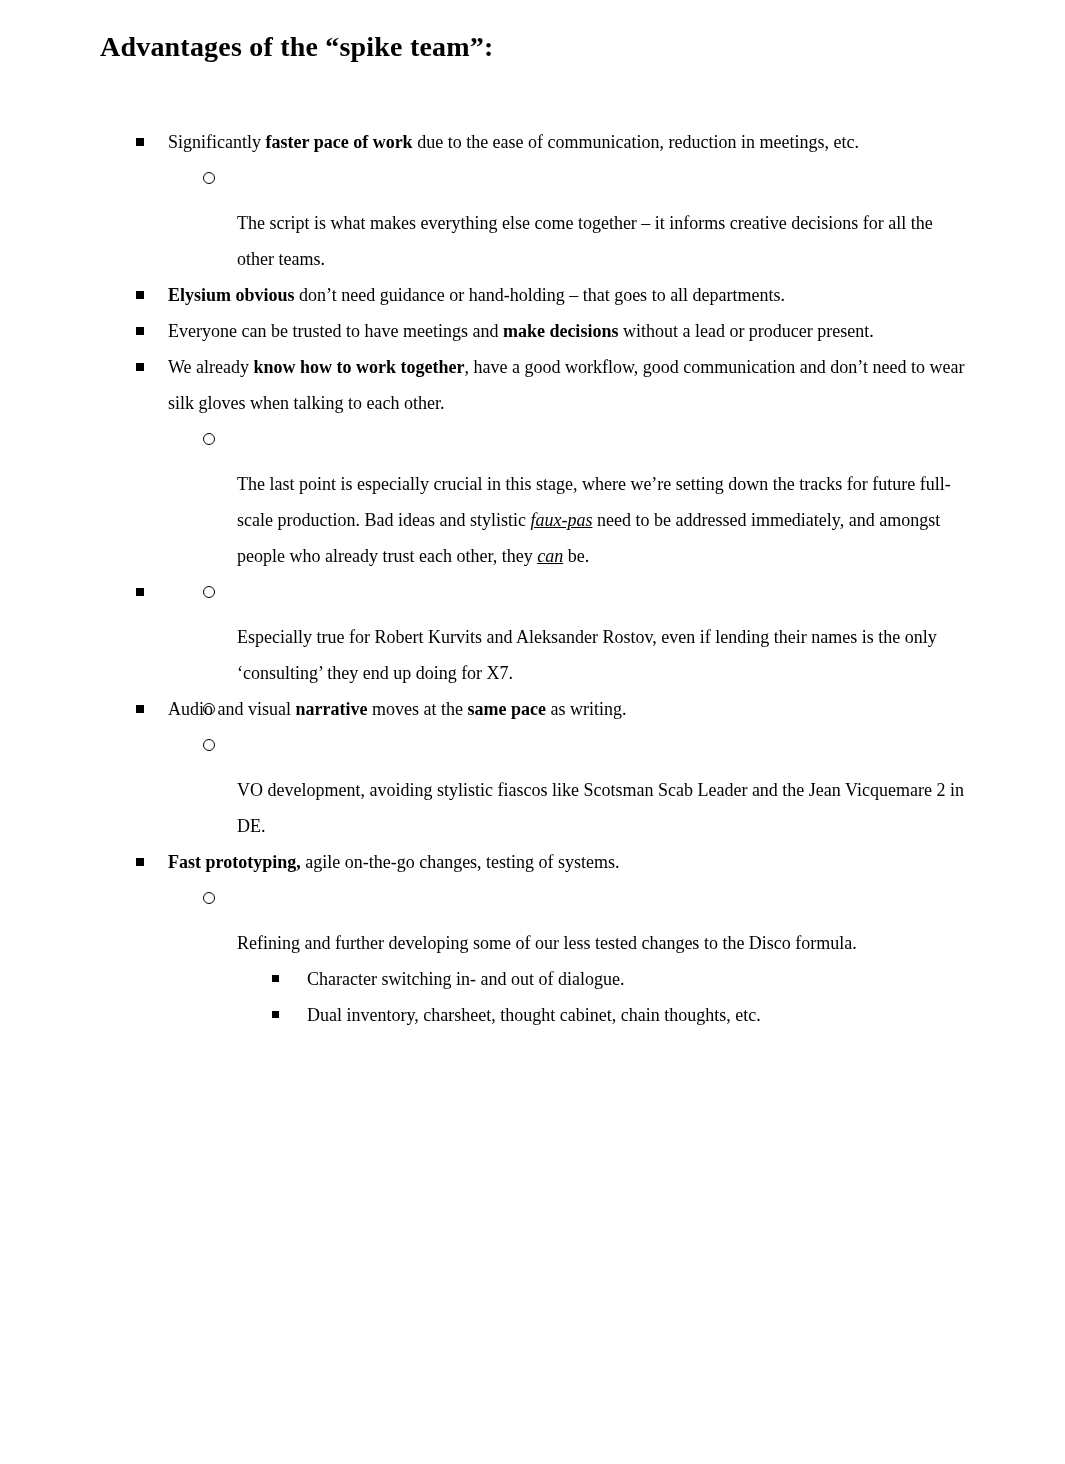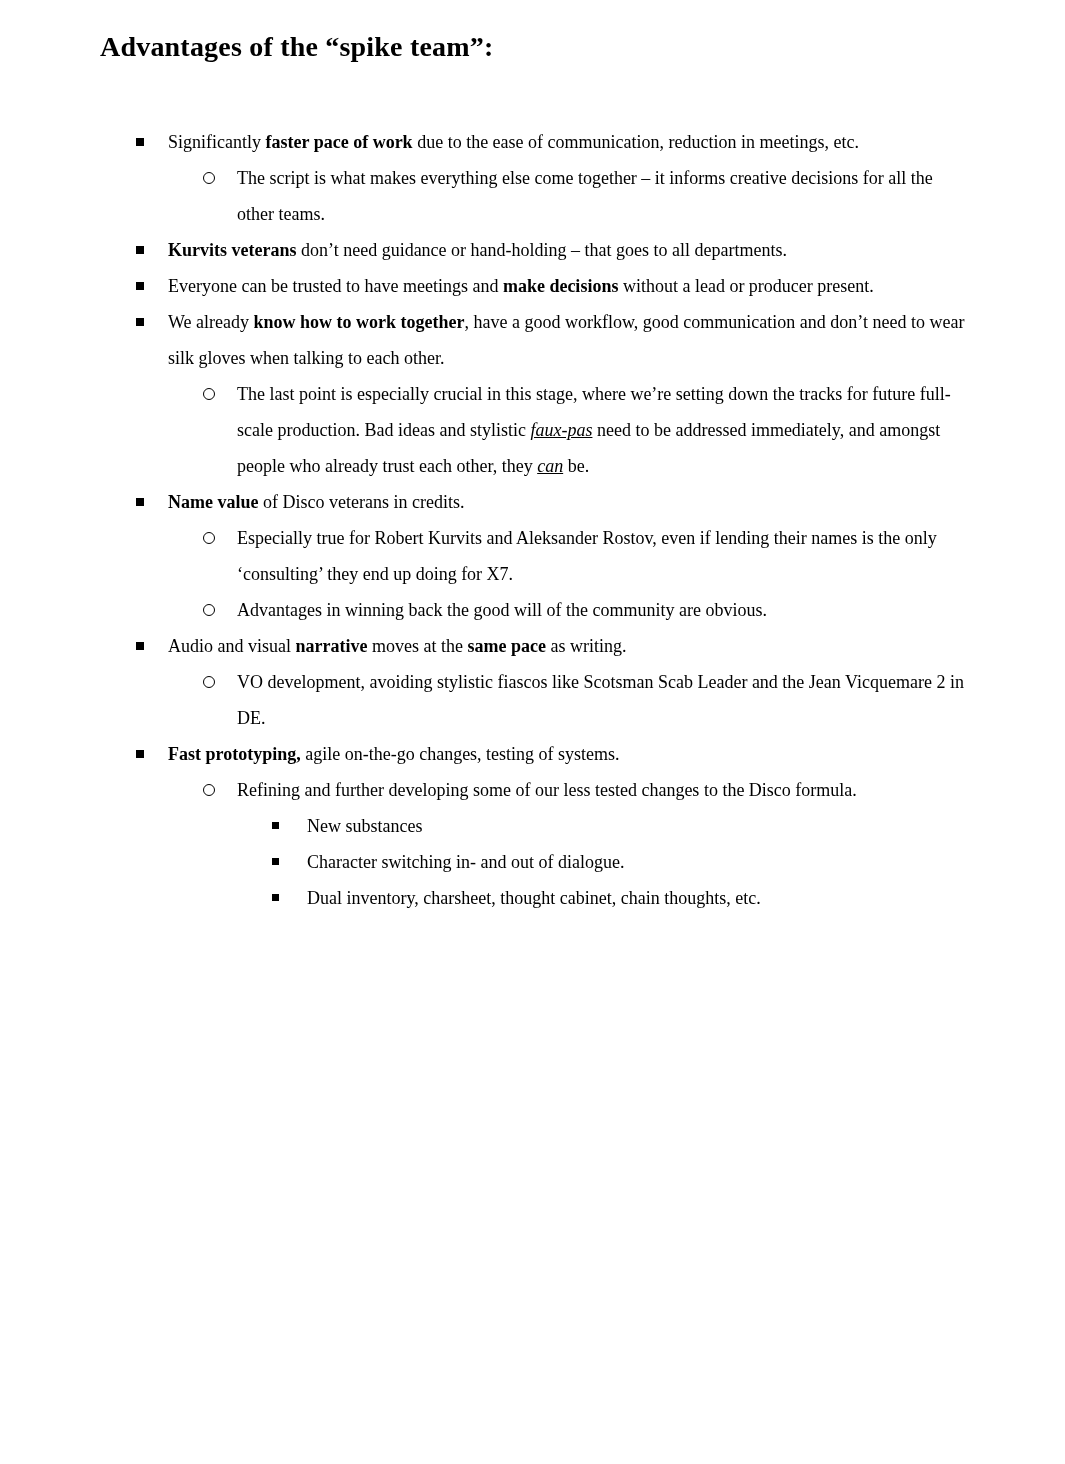--- a/index.html
+++ b/index.html
@@ -38,41 +38,40 @@
   .li.level-2 { padding-left: 137px; }
   .li.level-3 { padding-left: 207px; }
   .marker {
     position: absolute;
     display: inline-block;
   }
   .li.level-1 > .marker.square { left: 36px;  top: 14px; width: 8px; height: 8px; background: #000; }
   .li.level-2 > .marker.circle { left: 103px; top: 12px; width: 10px; height: 10px; border: 1.6px solid #000; border-radius: 50%; background: transparent; box-sizing: content-box; }
   .li.level-3 > .marker.square { left: 172px; top: 14px; width: 7px; height: 7px; background: #000; }
   .li.level-1 > .text { display: inline-block; max-width: 800px; }
-  .li.level-2 > .text { display: inline-block; max-width: 730px; }
+  .li.level-2 > .text { display: inline-block; max-width: 730px; margin-top: 45px; }
   .li.level-3 > .text { display: inline-block; max-width: 592px; }
   .text b { font-weight: bold; }
   .text i { font-style: italic; text-decoration: underline; }
 </style>
 </head>
 <body>
 
 <div class="page">
   <h1 class="doc-title">Advantages of the “spike team”:</h1>
   <div class="bullet-list">
       <div class="li level-1"><span class="marker square"></span><span class="text"><span>Significantly </span><b>faster pace of work</b><span> due to the ease of communication, reduction in meetings, etc.</span></span></div>
       <div class="li level-2"><span class="marker circle"></span><span class="text"><span>The script is what makes everything else come together – it informs creative decisions for all the other teams.</span></span></div>
-      <div class="li level-1"><span class="marker square"></span><span class="text"><b>Kurvits veterans</b><span> don’t need guidance or hand-holding – that goes to all departments.</span></span></div>
+      <div class="li level-1"><span class="marker square"></span><span class="text"><b>Elysium obvious</b><span> don’t need guidance or hand-holding – that goes to all departments.</span></span></div>
       <div class="li level-1"><span class="marker square"></span><span class="text"><span>Everyone can be trusted to have meetings and </span><b>make decisions</b><span> without a lead or producer present.</span></span></div>
       <div class="li level-1"><span class="marker square"></span><span class="text"><span>We already </span><b>know how to work together</b><span>, have a good workflow, good communication and don’t need to wear silk gloves when talking to each other.</span></span></div>
       <div class="li level-2"><span class="marker circle"></span><span class="text"><span>The last point is especially crucial in this stage, where we’re setting down the tracks for future full-scale production. Bad ideas and stylistic </span><i>faux-pas</i><span> need to be addressed immediately, and amongst people who already trust each other, they </span><i>can</i><span> be.</span></span></div>
-      <div class="li level-1"><span class="marker square"></span><span class="text"><b>Name value</b><span> of Disco veterans in credits.</span></span></div>
+      <div class="li level-1"><span class="marker square"></span></div>
       <div class="li level-2"><span class="marker circle"></span><span class="text"><span>Especially true for Robert Kurvits and Aleksander Rostov, even if lending their names is the only ‘consulting’ they end up doing for X7.</span></span></div>
-      <div class="li level-2"><span class="marker circle"></span><span class="text"><span>Advantages in winning back the good will of the community are obvious.</span></span></div>
+      <div class="li level-2"><span class="marker circle"></span></div>
       <div class="li level-1"><span class="marker square"></span><span class="text"><span>Audio and visual </span><b>narrative</b><span> moves at the </span><b>same pace</b><span> as writing.</span></span></div>
       <div class="li level-2"><span class="marker circle"></span><span class="text"><span>VO development, avoiding stylistic fiascos like Scotsman Scab Leader and the Jean Vicquemare 2 in DE.</span></span></div>
       <div class="li level-1"><span class="marker square"></span><span class="text"><b>Fast prototyping,</b><span> agile on-the-go changes, testing of systems.</span></span></div>
       <div class="li level-2"><span class="marker circle"></span><span class="text"><span>Refining and further developing some of our less tested changes to the Disco formula.</span></span></div>
-      <div class="li level-3"><span class="marker square"></span><span class="text"><span>New substances</span></span></div>
       <div class="li level-3"><span class="marker square"></span><span class="text"><span>Character switching in- and out of dialogue.</span></span></div>
       <div class="li level-3"><span class="marker square"></span><span class="text"><span>Dual inventory, charsheet, thought cabinet, chain thoughts, etc.</span></span></div>
     </div>
 </div>
 
 </body></html>

